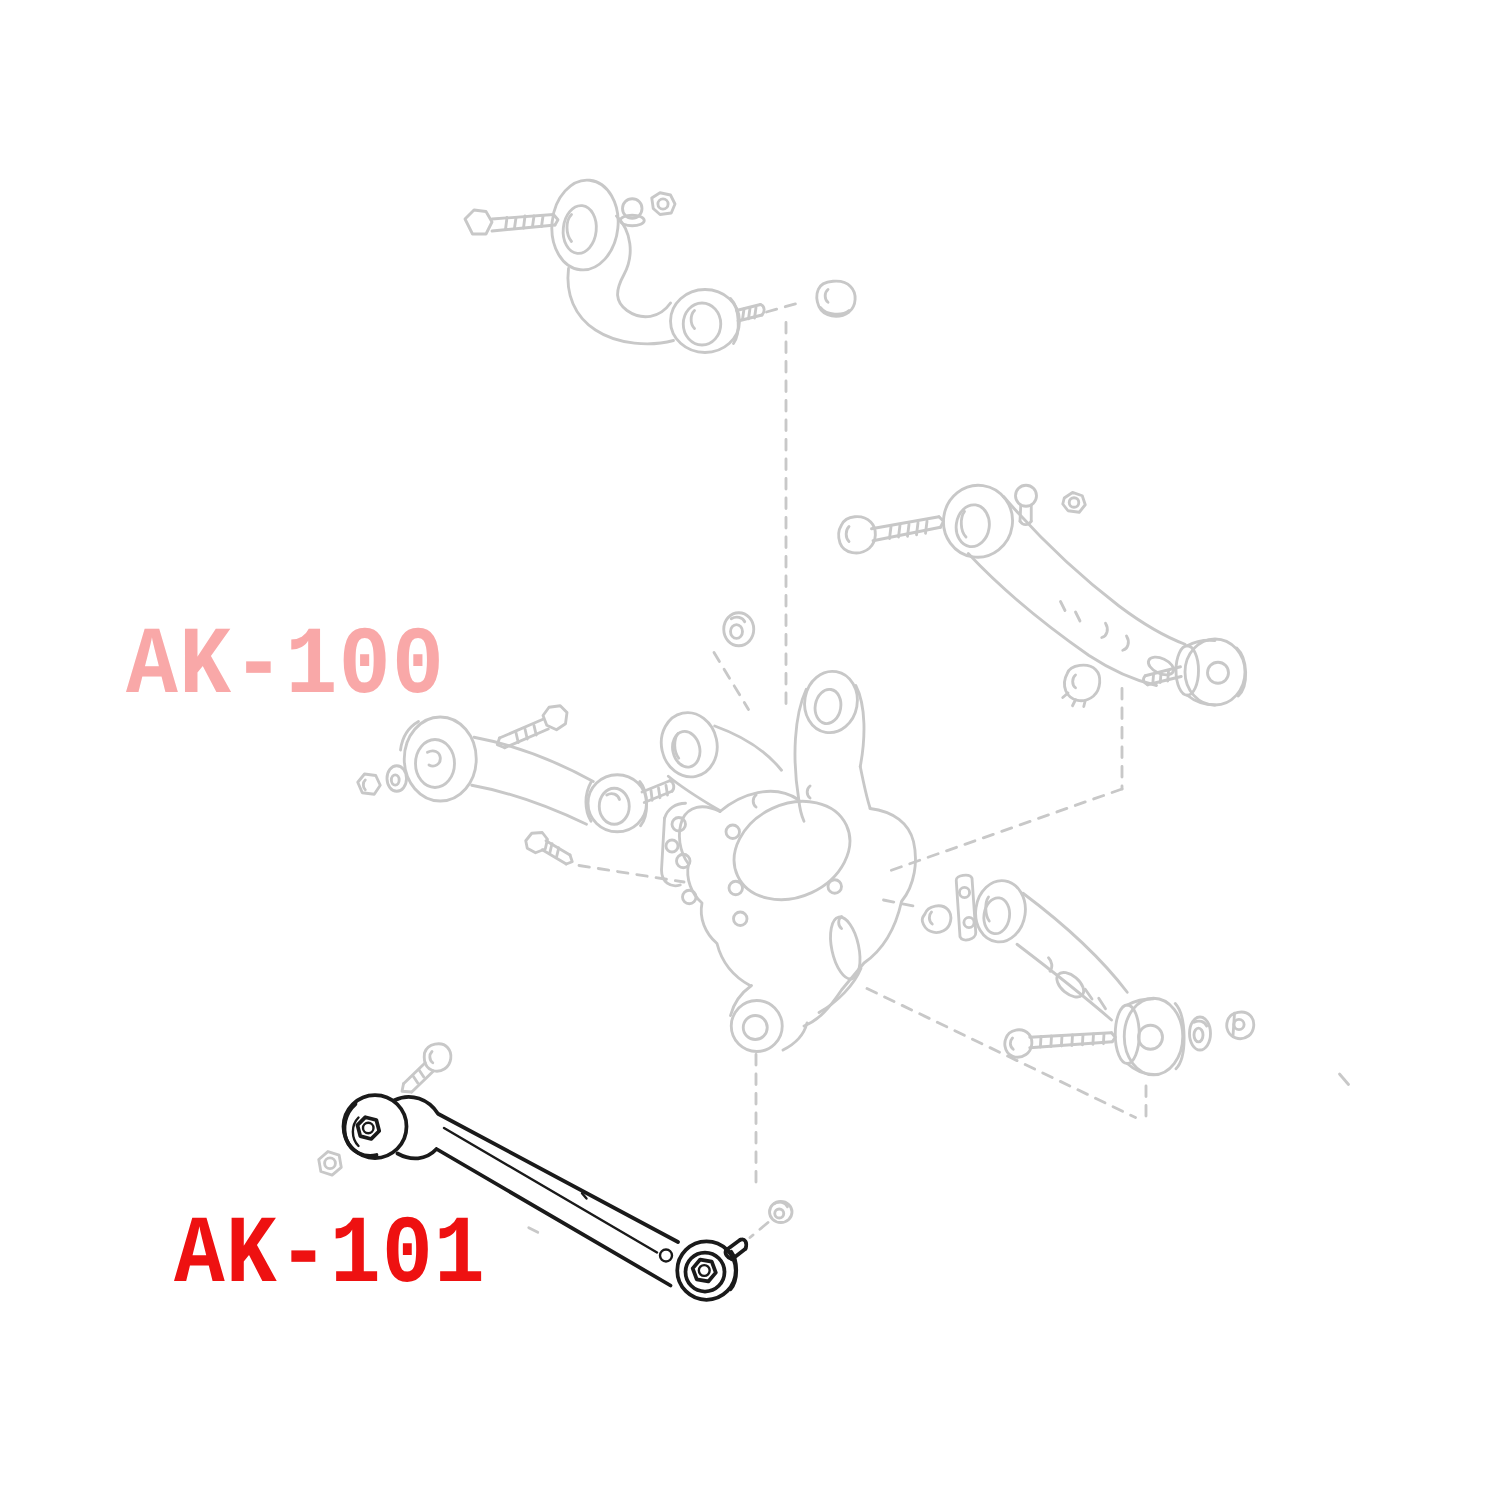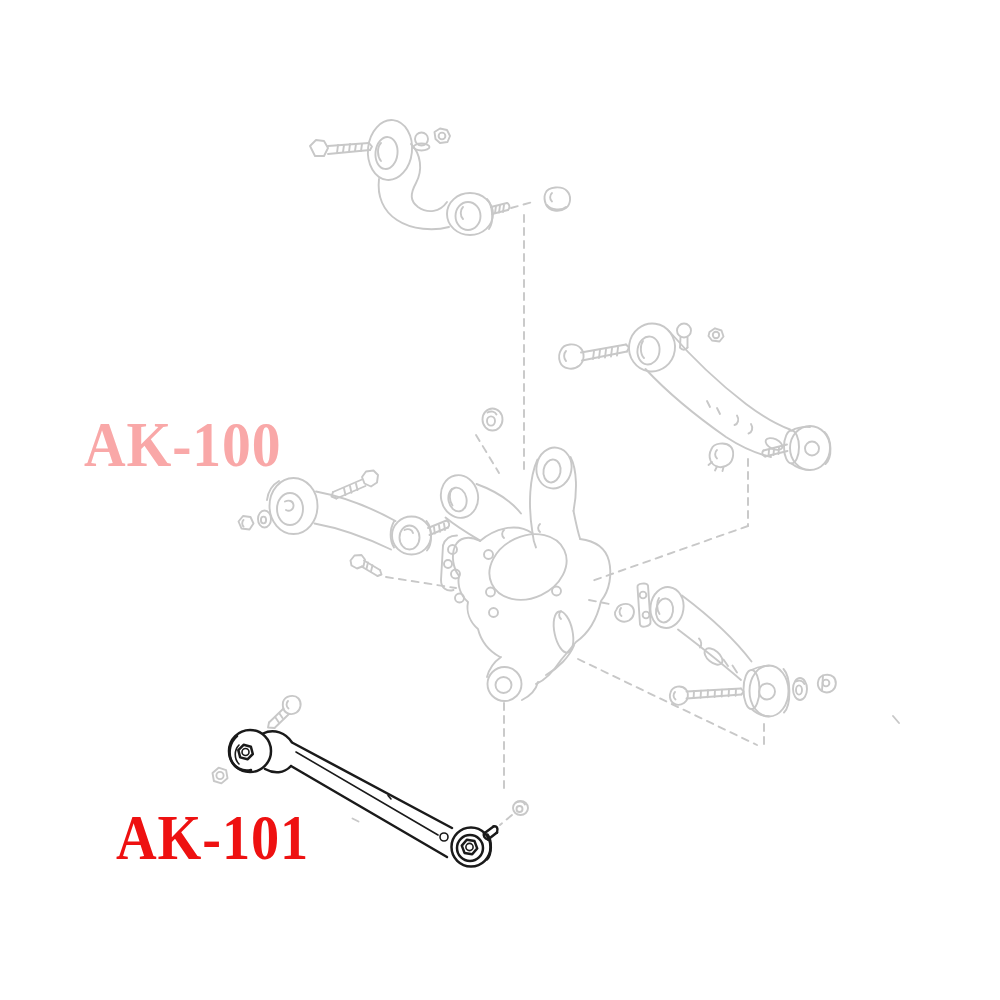--- a/index.html
+++ b/index.html
@@ -1,19 +1,19 @@
 <!DOCTYPE html>
 <html style="--bg: #ffffff; --lt: #c8c8c8; --dk: #1a1a1a;"><head>
 <meta charset="utf-8">
 <style>
   html,body{margin:0;padding:0}
   .stage{
     position:relative;width:1000px;height:1000px;
     background:var(--bg,#ffffff);
-    font-family:Liberation Serif, serif;
+    font-family:Liberation Mono, monospace;
     overflow:hidden;
     text-align:center;
   }
   .stage svg{position:absolute;left:0;top:0}
   
   .lt{fill:none;stroke:var(--lt,#c8c8c8);stroke-width:1.9;stroke-linecap:round;stroke-linejoin:round}
   .ltw{fill:#ffffff;stroke:var(--lt,#c8c8c8);stroke-width:1.9;stroke-linejoin:round}
   .dash{fill:none;stroke:var(--lt,#c8c8c8);stroke-width:1.9;stroke-dasharray:7 6;stroke-linecap:round}
   
   .dk{fill:none;stroke:var(--dk,#1a1a1a);stroke-width:2.5;stroke-linecap:round;stroke-linejoin:round}

